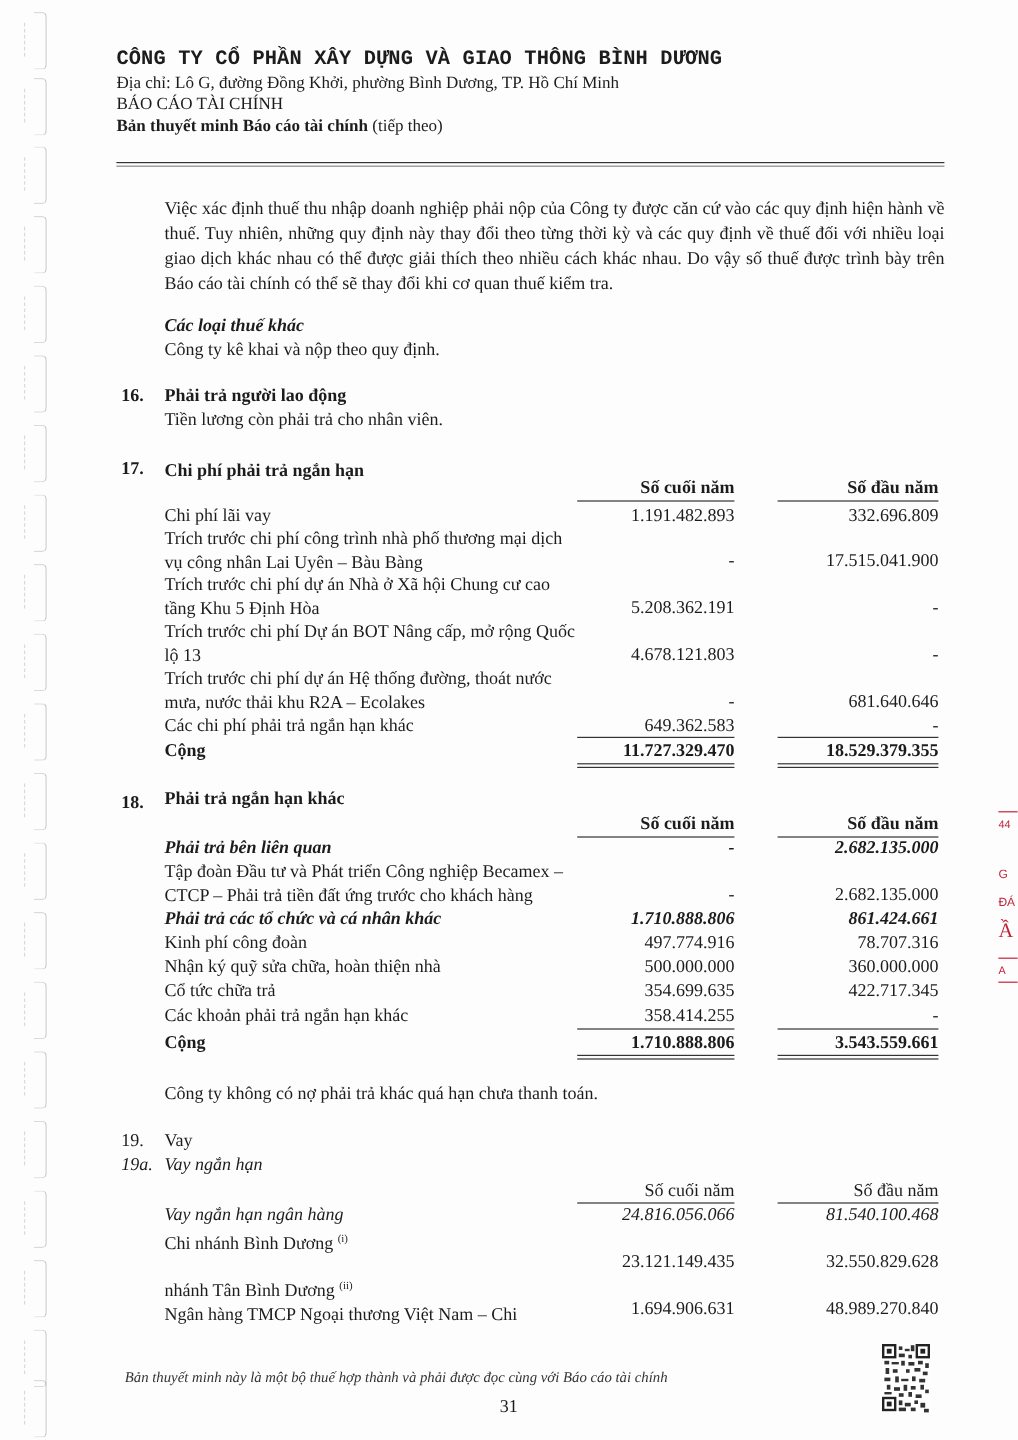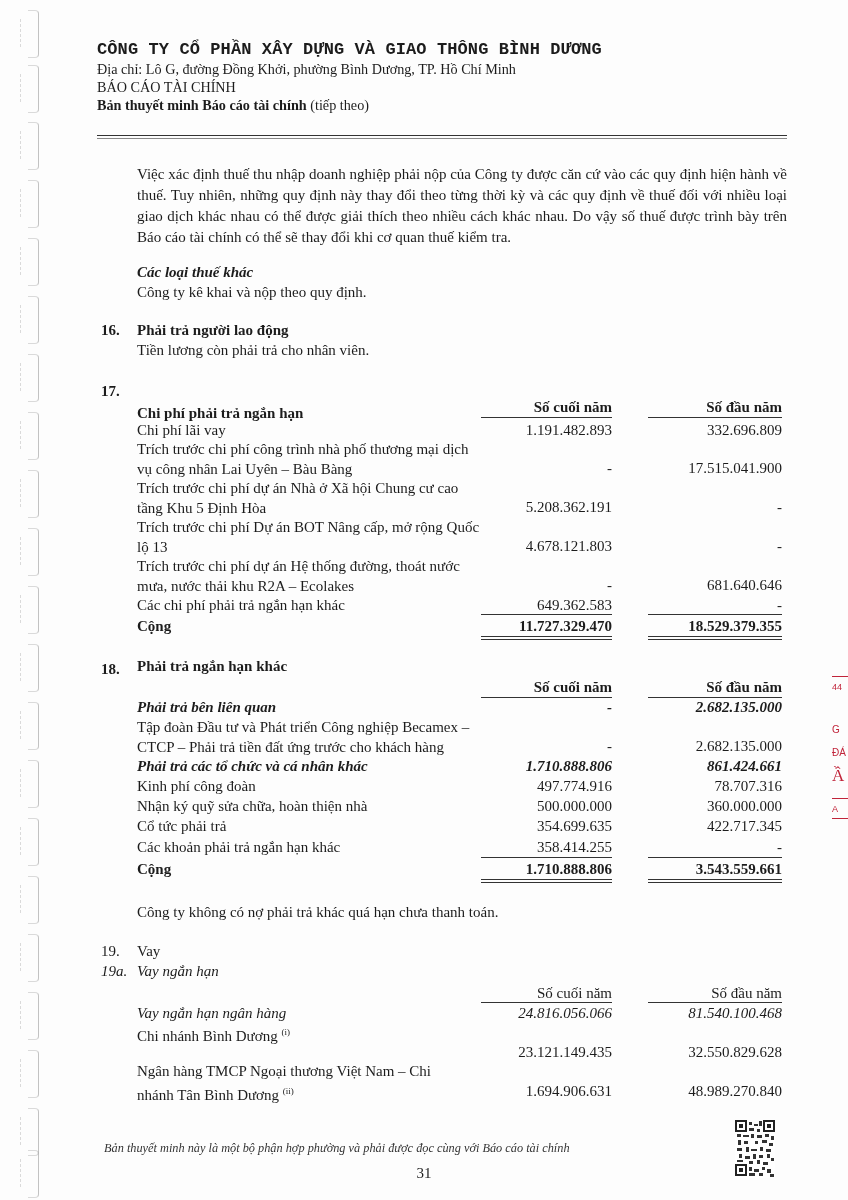--- a/index.html
+++ b/index.html
@@ -81,21 +81,21 @@
 <div class="para" style="top:164px">Việc xác định thuế thu nhập doanh nghiệp phải nộp của Công ty được căn cứ vào các quy định hiện hành về thuế. Tuy nhiên, những quy định này thay đổi theo từng thời kỳ và các quy định về thuế đối với nhiều loại giao dịch khác nhau có thể được giải thích theo nhiều cách khác nhau. Do vậy số thuế được trình bày trên Báo cáo tài chính có thể sẽ thay đổi khi cơ quan thuế kiểm tra.</div>
 
 <div class="abs bold ital" style="left:137px; top:262px">Các loại thuế khác</div>
 <div class="abs" style="left:137px; top:282px">Công ty kê khai và nộp theo quy định.</div>
 
 <div class="abs num-lbl" style="top:320px">16.</div>
 <div class="abs sec-title" style="top:320px">Phải trả người lao động</div>
 <div class="abs" style="left:137px; top:340px">Tiền lương còn phải trả cho nhân viên.</div>
 
 <div class="abs num-lbl" style="top:381px">17.</div>
-<div class="abs sec-title" style="top:403px">Chi phí phải trả ngắn hạn</div>
+<div class="abs sec-title" style="top:383px">Chi phí phải trả ngắn hạn</div>
 <div class="col1 hdr-cell" style="top:397px">Số cuối năm</div>
 <div class="col2 hdr-cell" style="top:397px">Số đầu năm</div>
 <div class="rule1" style="top:417px"></div>
 <div class="rule2" style="top:417px"></div>
 
 <div>
   <div class="lbl" style="top:420px">Chi phí lãi vay</div>
   <div class="col1" style="top:420px">1.191.482.893</div>
   <div class="col2" style="top:420px">332.696.809</div>
 
@@ -149,21 +149,21 @@
   <div class="col2 bold ital" style="top:756px">861.424.661</div>
 
   <div class="lbl" style="top:776px">Kinh phí công đoàn</div>
   <div class="col1" style="top:776px">497.774.916</div>
   <div class="col2" style="top:776px">78.707.316</div>
 
   <div class="lbl" style="top:796px">Nhận ký quỹ sửa chữa, hoàn thiện nhà</div>
   <div class="col1" style="top:796px">500.000.000</div>
   <div class="col2" style="top:796px">360.000.000</div>
 
-  <div class="lbl" style="top:816px">Cổ tức phải trả</div>
+  <div class="lbl" style="top:816px">Cổ tức chữa trả</div>
   <div class="col1" style="top:816px">354.699.635</div>
   <div class="col2" style="top:816px">422.717.345</div>
 
   <div class="lbl" style="top:837px">Các khoản phải trả ngắn hạn khác</div>
   <div class="col1" style="top:837px">358.414.255</div>
   <div class="col2" style="top:837px">-</div>
 
   <div class="rule1" style="top:857px"></div>
   <div class="rule2" style="top:857px"></div>
   <div class="lbl bold" style="top:859px">Cộng</div>
@@ -189,28 +189,28 @@
   <div class="col1 ital" style="top:1003px">24.816.056.066</div>
   <div class="col2 ital" style="top:1003px">81.540.100.468</div>
 
   <div class="lbl" style="top:1022px">
     <div><span>Chi nhánh Bình Dương</span> <sup style="font-size:9px">(i)</sup></div>
   </div>
   <div class="col1" style="top:1042px">23.121.149.435</div>
   <div class="col2" style="top:1042px">32.550.829.628</div>
 
   <div class="lbl" style="top:1061px">
+    <div><span>nhánh Tân Bình Dương</span> <sup style="font-size:9px">(ii)</sup></div>
     <div>Ngân hàng TMCP Ngoại thương Việt Nam – Chi</div>
-    <div><span>nhánh Tân Bình Dương</span> <sup style="font-size:9px">(ii)</sup></div>
   </div>
   <div class="col1" style="top:1081px">1.694.906.631</div>
   <div class="col2" style="top:1081px">48.989.270.840</div>
 </div>
 
-<div class="footer-note">Bản thuyết minh này là một bộ phận hợp phường và phải được đọc cùng với Báo cáo tài chính</div>
+<div class="footer-note">Bản thuyết minh này là một bộ thuế hợp thành và phải được đọc cùng với Báo cáo tài chính</div>
 <div class="page-num">31</div>
 
 <svg class="qr" viewBox="0 0 40 58">
   <rect x="0" y="0" width="40" height="58" fill="#fff"></rect>
   <rect x="1" y="1" width="10" height="10" fill="none" stroke="#222" stroke-width="2"></rect>
   <rect x="4" y="4" width="4" height="4" fill="#222"></rect>
   <rect x="29" y="1" width="10" height="10" fill="none" stroke="#222" stroke-width="2"></rect>
   <rect x="32" y="4" width="4" height="4" fill="#222"></rect>
   <rect x="1" y="45" width="10" height="10" fill="none" stroke="#222" stroke-width="2"></rect>
   <rect x="4" y="48" width="4" height="4" fill="#222"></rect>

